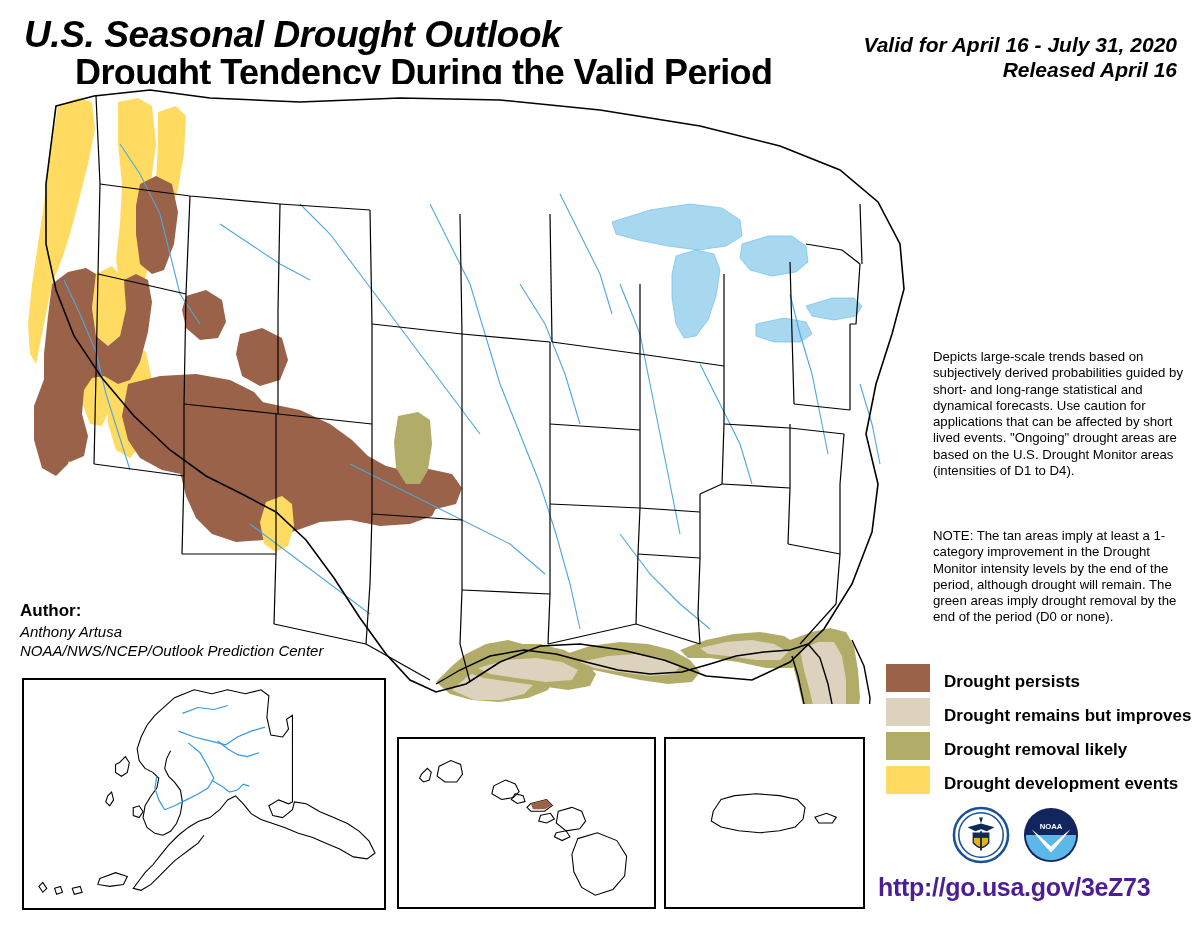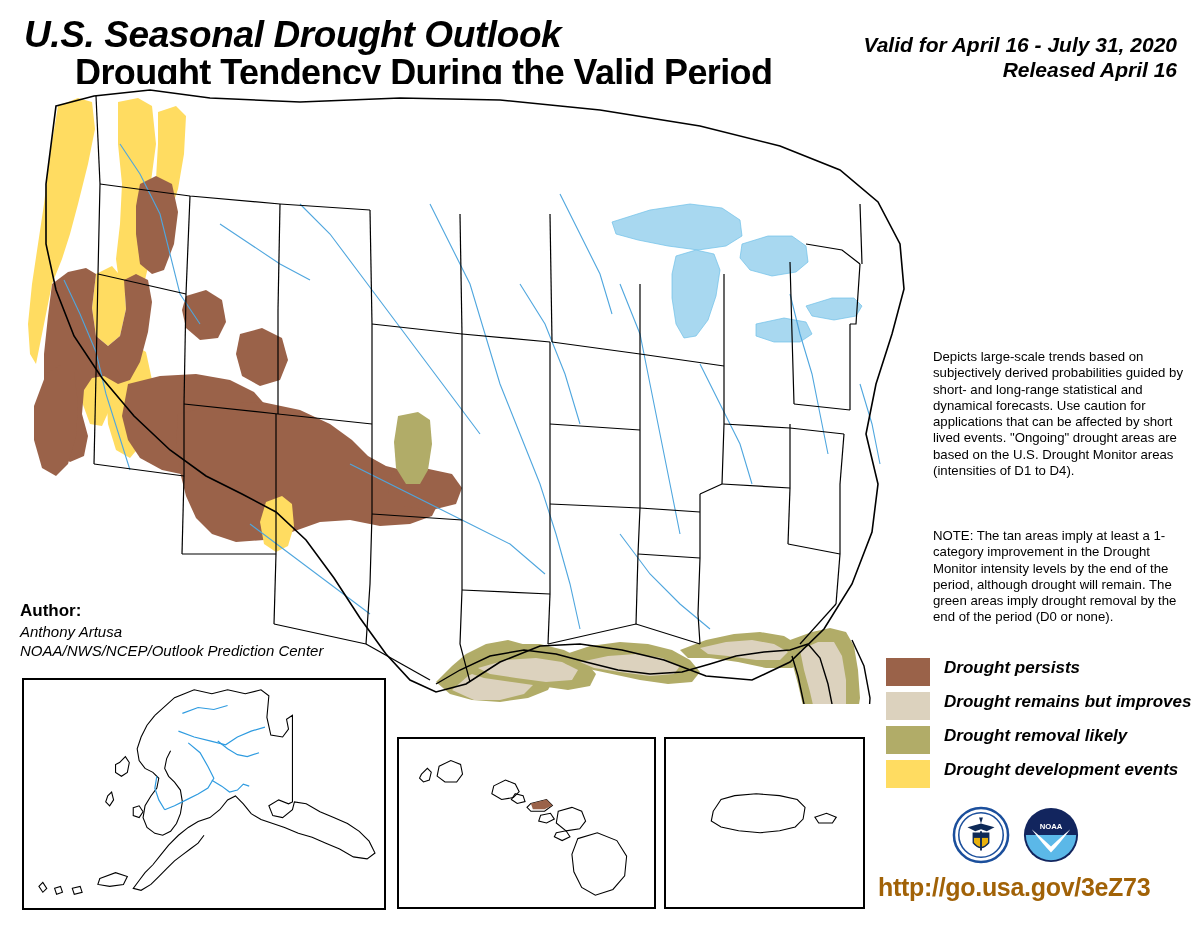--- a/index.html
+++ b/index.html
@@ -58,23 +58,22 @@
     font-size: 13.2px;
     line-height: 16.3px;
     color: #000;
   }
   #note-para-1 { top: 349px; }
   #note-para-2 { top: 528px; }
 
   
   #legend { position: absolute; left: 886px; top: 658px; width: 310px; }
   .legend-row {
-    display: flex; align-items: flex-start;
+    display: flex; align-items: flex-end;
     height: 34px;
-    font-style: italic;
   }
   .legend-swatch {
     width: 44px; height: 28px; flex: 0 0 44px;
   }
   .legend-label {
     margin-left: 14px;
     font-family: "Liberation Sans", sans-serif;
     font-weight: bold;
     font-size: 17px;
     color: #000;
@@ -105,21 +104,21 @@
   #inset-hawaii { left: 397px; top: 737px; width: 259px; height: 172px; }
   #inset-pr     { left: 664px; top: 737px; width: 201px; height: 172px; }
   .inset-svg { display: block; width: 100%; height: 100%; }
 
   
   #logo-row { position: absolute; left: 952px; top: 806px; display: flex; gap: 12px; }
   .logo { width: 58px; height: 58px; }
   #url-text {
     position: absolute; left: 878px; top: 873px;
     font-family: "Liberation Sans", sans-serif;
-    font-weight: bold; font-size: 25px; color: #a16207;
+    font-weight: bold; font-size: 25px; color: #4c1d95;
     letter-spacing: -0.3px; white-space: nowrap;
   }
 </style>
 </head>
 <body>
 
 <div id="header-block">
   <div id="main-title">U.S. Seasonal Drought Outlook</div>
   <div id="sub-title">Drought Tendency During the Valid Period</div>
   <div id="valid-line">Valid for April 16 - July 31, 2020</div>

